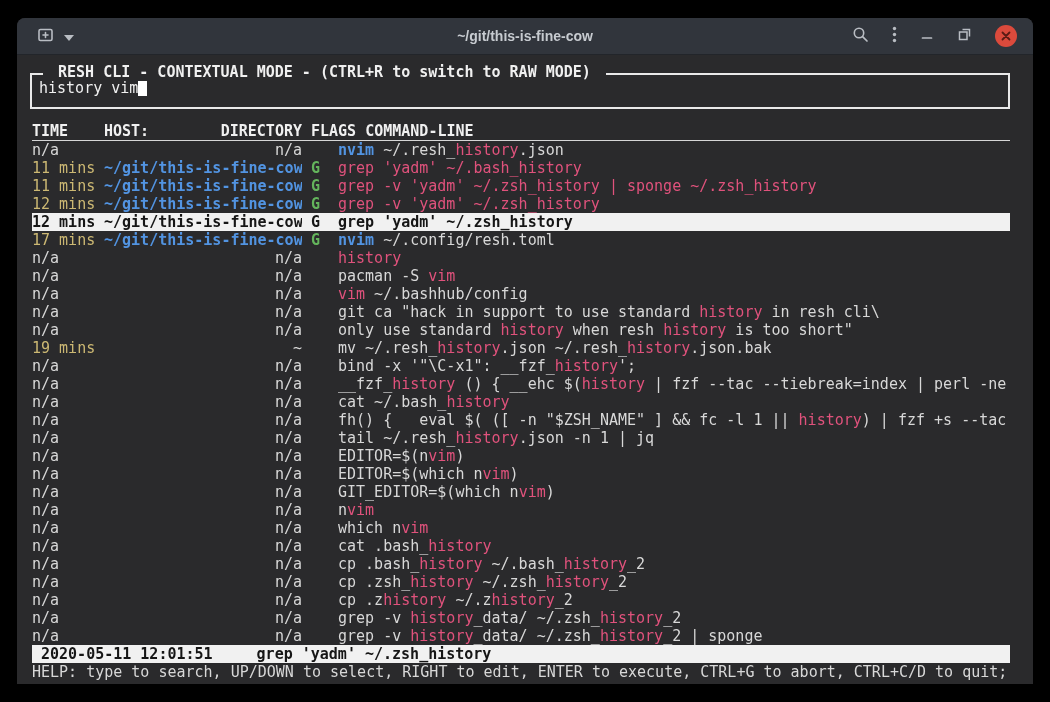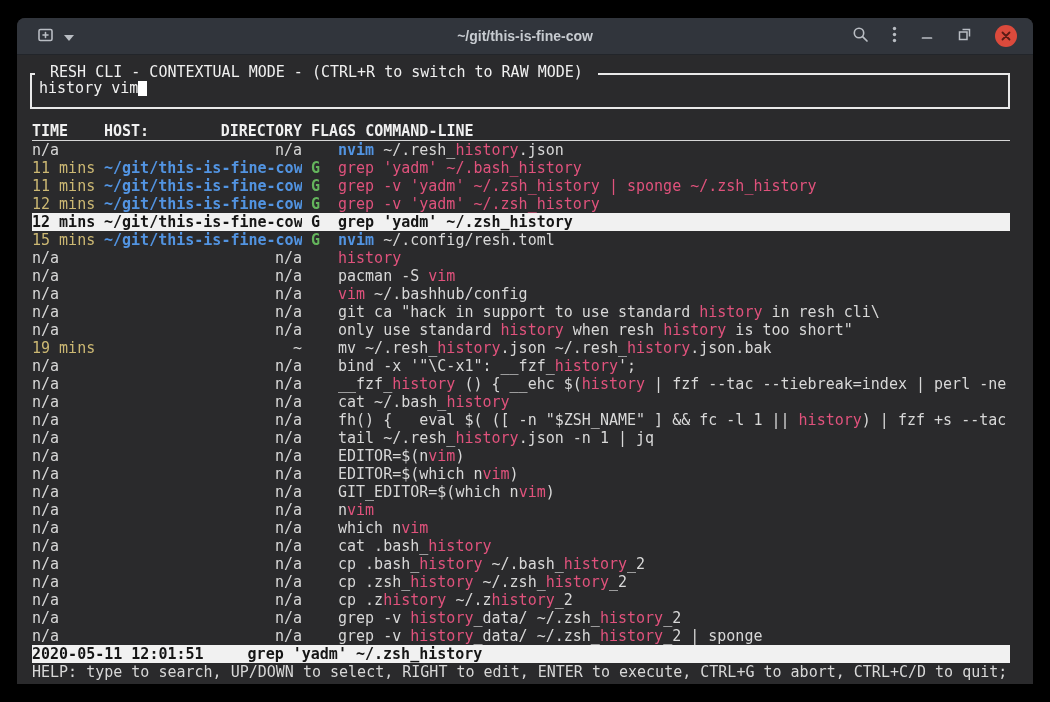--- a/index.html
+++ b/index.html
@@ -27,22 +27,22 @@
     font-family:"Liberation Sans",sans-serif;font-size:14px;font-weight:600;pointer-events:none}
   .close-btn{width:22px;height:22px;border-radius:50%;background:var(--close);
     border:none;display:flex;align-items:center;justify-content:center;cursor:pointer}
 
   
   .terminal{height:629px;background:var(--bg);color:var(--fg);
     font-size:15px;line-height:18px;padding:8px 23px 0 15px;position:relative}
 
   .search-box{position:relative;margin:10px 0 0 -2px;border:2px solid #e9e9e9;
     padding:4px 7px 6px 7px;height:36px}
-  .box-title{position:absolute;top:-12px;left:3px;background:var(--bg);
-    padding:0 6px;font-weight:normal;color:#f0f0f0;white-space:pre}
+  .box-title{position:absolute;top:-12px;left:11px;background:var(--bg);
+    padding:0 6px;font-weight:bold;color:#f0f0f0;white-space:pre}
   .query-line{white-space:pre;color:#f0f0f0}
   .cursor{display:inline-block;width:9px;height:16px;background:#ffffff;
     vertical-align:-3px}
 
   .hdr{display:flex;font-weight:bold;color:#f0f0f0;height:19px;margin-top:13px;
     border-bottom:1px solid #d6d6d6;white-space:pre}
   .col{flex:none}
   .time{width:63px;white-space:pre}
   .host{width:198px;text-align:right;margin-left:9px;white-space:pre;overflow:hidden}
   .hdr-host{display:flex;justify-content:space-between;text-align:right}
@@ -54,21 +54,21 @@
   .row.selected{background:var(--selected-bg)}
   .row.selected span{color:var(--selected-fg) !important;font-weight:bold}
 
   .c-fg{color:var(--fg)}
   .c-match{color:var(--match);font-weight:normal}
   .c-blue{color:var(--blue);font-weight:bold}
   .c-green{color:var(--green);font-weight:bold}
   .c-yellow{color:var(--yellow)}
 
   .status{background:var(--selected-bg);color:var(--selected-fg);font-weight:bold;
-    height:18px;display:flex;white-space:pre;margin-top:0}
+    height:18px;display:flex;padding-left:9px;white-space:pre;margin-top:0}
   .status > span:nth-child(2){margin-left:44px}
   .status > span:nth-child(3){margin-left:36px}
   .help{height:18px;color:var(--fg);white-space:pre;overflow:hidden}
 </style>
 </head>
 <body>
 
 <div class="window">
 
   <div class="titlebar">
@@ -176,21 +176,21 @@
           <span class="col flags c-green">G</span>
           <span class="col cmd"><span class="c-match">grep -v 'yadm' ~/.zsh_history</span></span>
         </div>
         <div class="row selected">
           <span class="col time c-yellow">12 mins</span>
           <span class="col host c-blue">~/git/this-is-fine-cow</span>
           <span class="col flags c-green">G</span>
           <span class="col cmd"><span class="c-fg">grep 'yadm' ~/.zsh_history</span></span>
         </div>
         <div class="row">
-          <span class="col time c-yellow">15 mins</span>
+          <span class="col time c-yellow">17 mins</span>
           <span class="col host c-blue">~/git/this-is-fine-cow</span>
           <span class="col flags c-green">G</span>
           <span class="col cmd"><span class="c-blue">nvim</span><span class="c-fg"> ~/.config/resh.toml</span></span>
         </div>
         <div class="row">
           <span class="col time c-fg">n/a</span>
           <span class="col host c-fg">n/a</span>
           <span class="col flags c-green"></span>
           <span class="col cmd"><span class="c-match">history</span></span>
         </div>

